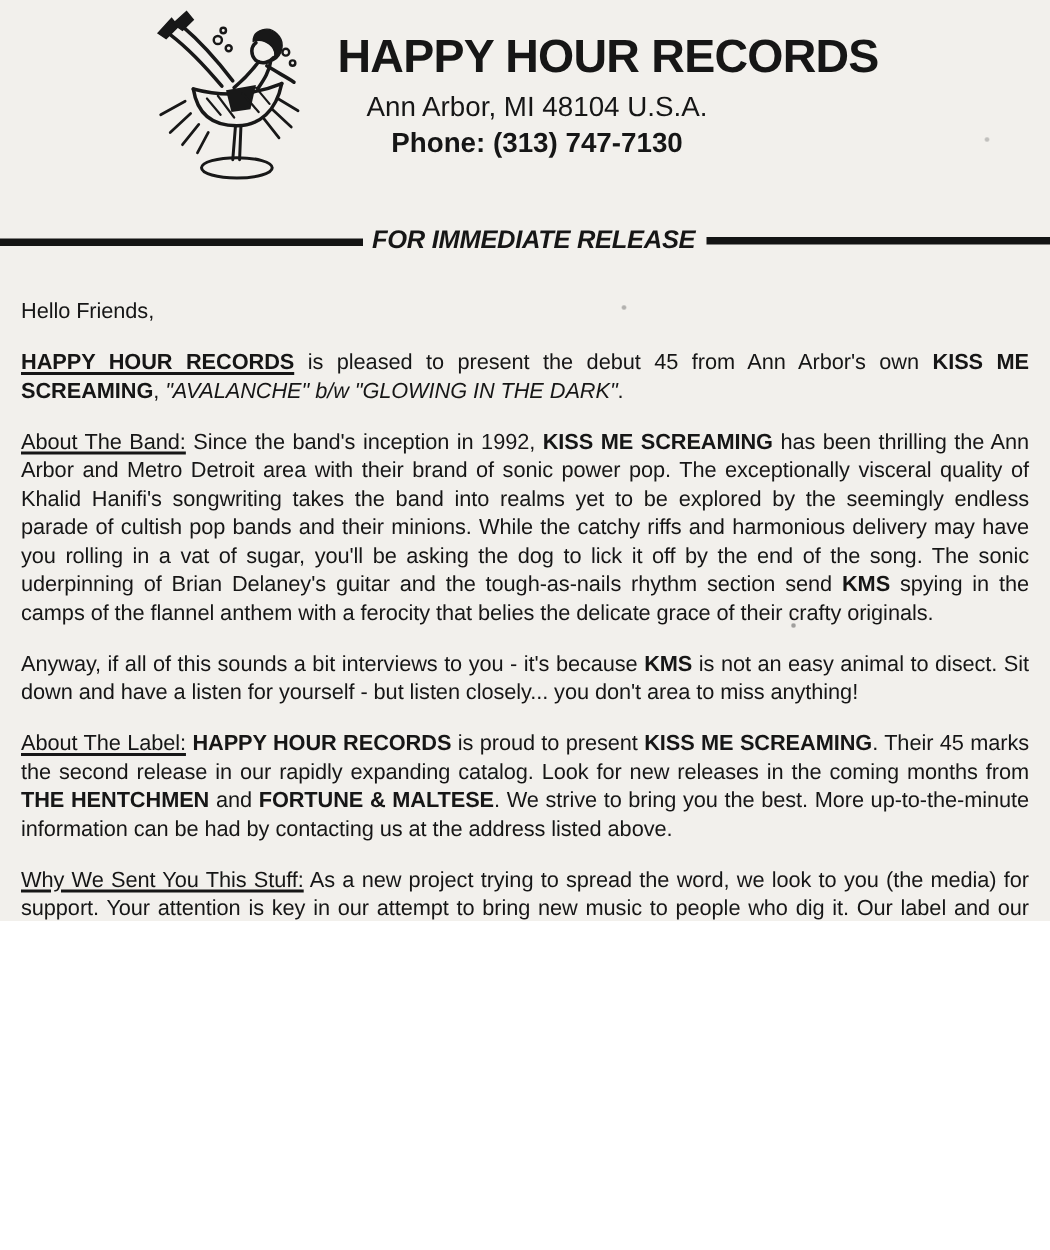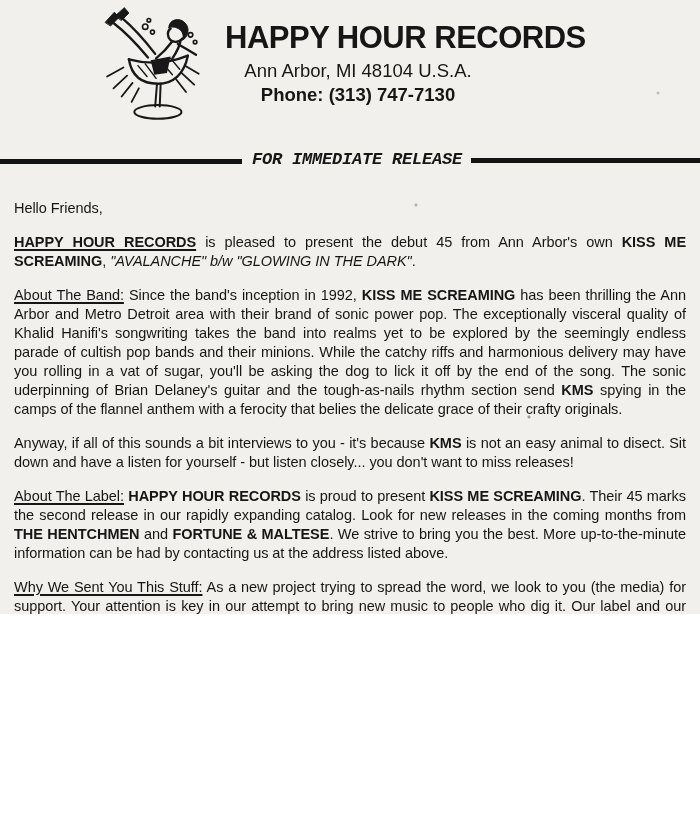--- a/index.html
+++ b/index.html
@@ -29,24 +29,23 @@
     position:absolute; left:218px; top:59px; width:280px;
     text-align:center; font-size:18.5px; line-height:24px;
   }
   .address-block .phone { font-weight:bold; }
   
   .banner { position:absolute; top:149px; left:0; width:700px; height:26px; }
   .banner .rule { position:absolute; background:#141414; height:5px; }
   .banner .rule-left  { left:0;   top:10px; width:242px; }
   .banner .rule-right { left:471px; top:9px; width:229px; }
   .banner-label {
-    position:absolute; left:248px; top:1px; width:218px; text-align:center;
+    position:absolute; left:248px; top:1px; width:218px; text-align:left;
     font-size:17px; font-weight:bold; font-style:italic; letter-spacing:-.2px;
     white-space:nowrap;
-    font-family:Liberation Mono, monospace;
   }
   
   .letter-body {
     position:absolute; left:14px; top:199px; width:672px;
     font-size:14.5px; line-height:19px; text-align:justify; letter-spacing:-.05px;
   }
   .letter-body p { margin:0 0 15px 0; }
   .greeting { text-align:left; }
   span.b { font-weight:bold; }
   span.u { text-decoration:underline; text-decoration-thickness:1.5px; text-underline-offset:2px; }
@@ -113,21 +112,21 @@
     <div class="banner-label">FOR IMMEDIATE RELEASE</div>
     <div class="rule rule-right"></div>
   </div>
 
   <main class="letter-body">
     <p class="greeting">Hello Friends,</p>
 
     <div>
         <p><span class="b u">HAPPY HOUR RECORDS</span><span> is pleased to present the debut 45 from Ann Arbor's own </span><span class="b">KISS ME SCREAMING</span><span>, </span><span class="i">"AVALANCHE" b/w "GLOWING IN THE DARK"</span><span>.</span></p>
         <p><span class="u">About The Band:</span><span> Since the band's inception in 1992, </span><span class="b">KISS ME SCREAMING</span><span> has been thrilling the Ann Arbor and Metro Detroit area with their brand of sonic power pop. The exceptionally visceral quality of Khalid Hanifi's songwriting takes the band into realms yet to be explored by the seemingly endless parade of cultish pop bands and their minions. While the catchy riffs and harmonious delivery may have you rolling in a vat of sugar, you'll be asking the dog to lick it off by the end of the song. The sonic uderpinning of Brian Delaney's guitar and the tough-as-nails rhythm section send </span><span class="b">KMS</span><span> spying in the camps of the flannel anthem with a ferocity that belies the delicate grace of their crafty originals.</span></p>
-        <p><span>Anyway, if all of this sounds a bit interviews to you - it's because </span><span class="b">KMS</span><span> is not an easy animal to disect. Sit down and have a listen for yourself - but listen closely... you don't want to miss releases!</span></p>
+        <p><span>Anyway, if all of this sounds a bit interviews to you - it's because </span><span class="b">KMS</span><span> is not an easy animal to disect. Sit down and have a listen for yourself - but listen closely... you don't area to miss anything!</span></p>
         <p><span class="u">About The Label:</span><span> </span><span class="b">HAPPY HOUR RECORDS</span><span> is proud to present </span><span class="b">KISS ME SCREAMING</span><span>. Their 45 marks the second release in our rapidly expanding catalog. Look for new releases in the coming months from </span><span class="b">THE HENTCHMEN</span><span> and </span><span class="b">FORTUNE &amp; MALTESE</span><span>. We strive to bring you the best. More up-to-the-minute information can be had by contacting us at the address listed above.</span></p>
         <p><span class="u">Why We Sent You This Stuff:</span><span> As a new project trying to spread the word, we look to you (the media) for support. Your attention is key in our attempt to bring new music to people who dig it. Our label and our bands are available for interviews and any other information you may need. We encourage you to contact us.</span></p>
       </div>
 
     <p class="closing">Enjoy!</p>
 
     <svg class="signature" width="330" height="72" viewBox="0 0 330 72" aria-hidden="true">
       <g stroke="#1b1b1b" stroke-width="2.4" fill="none" stroke-linecap="round">
 
         <path d="M14,14 C4,38 4,62 14,58 C24,54 28,30 33,16 C36,8 39,13 37,25 C34,40 32,52 38,55 C45,58 51,43 57,35 C62,29 66,32 62,40 C58,48 63,52 69,46 C75,40 79,35 83,39 C81,46 84,51 90,45 C97,37 101,20 108,9 C113,2 117,7 112,22 C106,39 100,54 106,58 C111,61 118,50 122,43 C126,37 130,39 128,46 C125,56 131,60 140,52 C147,46 151,50 147,57 C141,66 128,70 121,63"></path>

